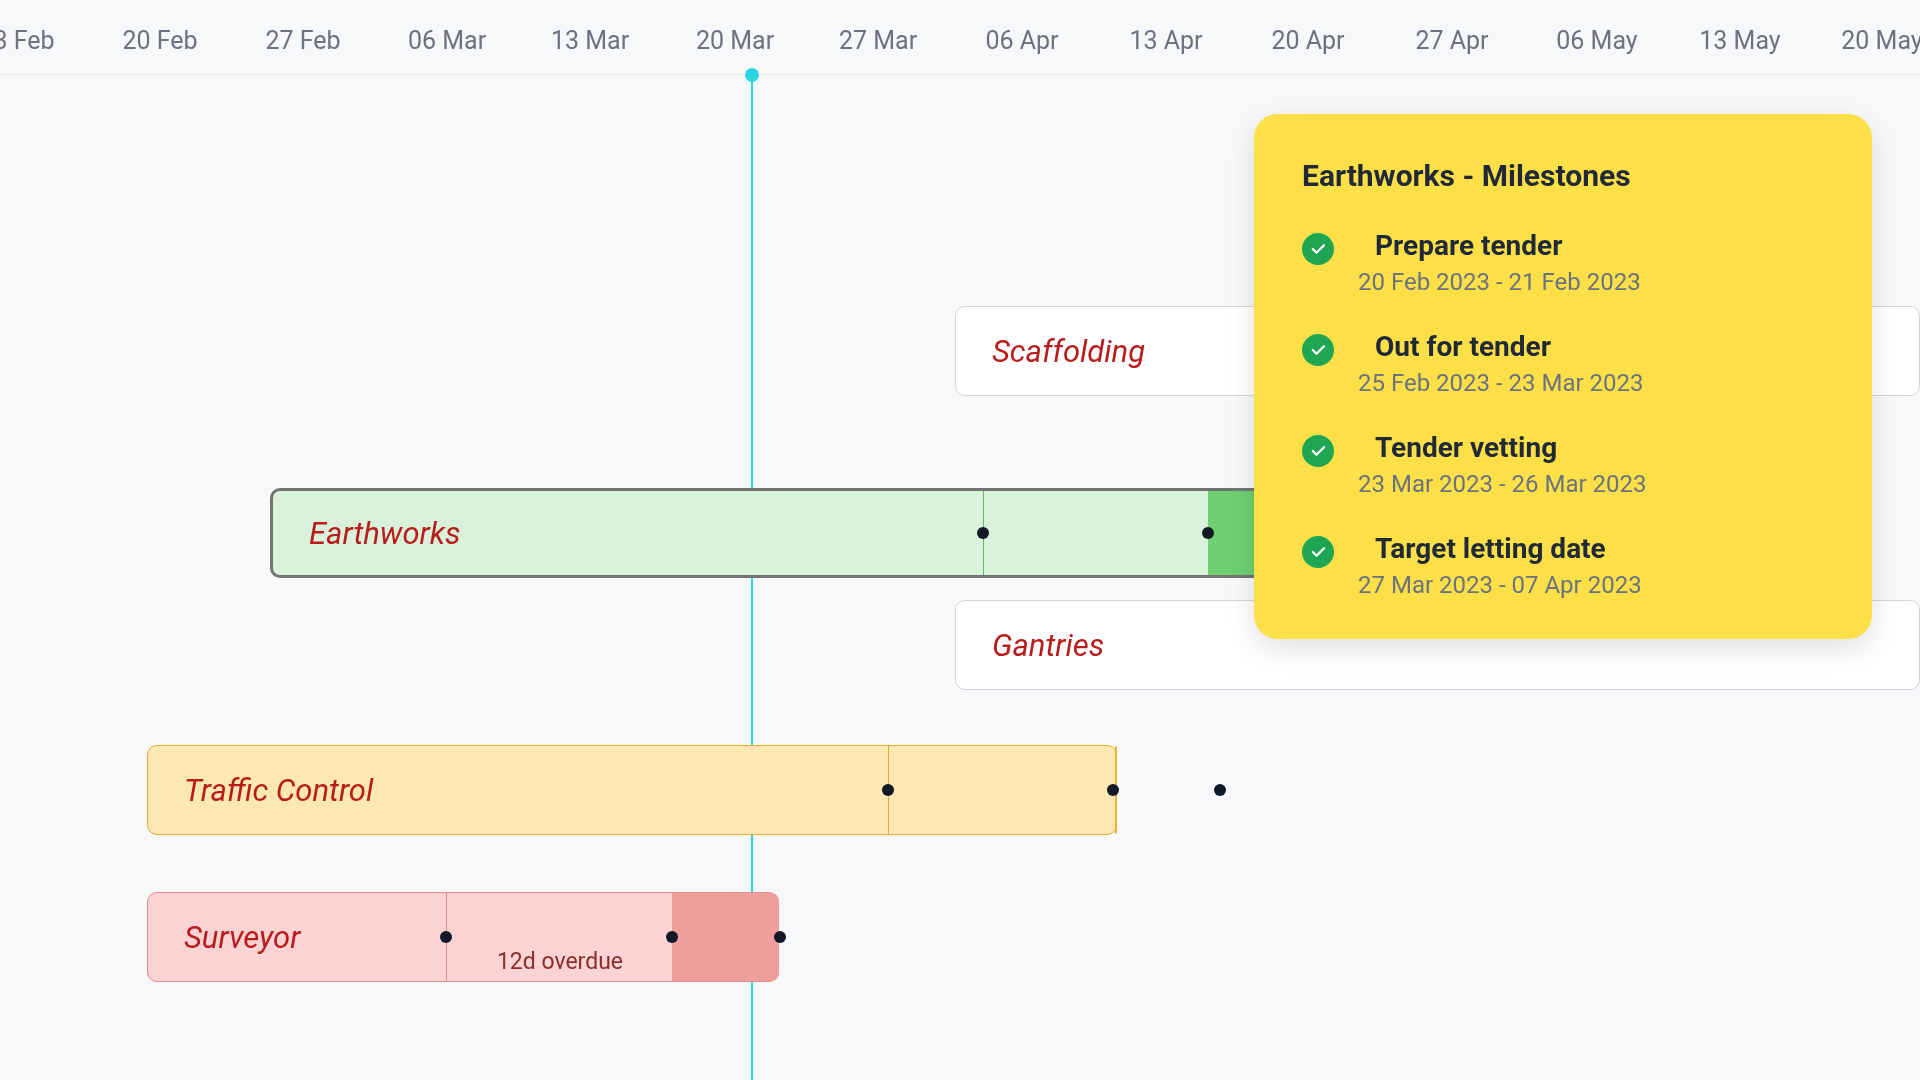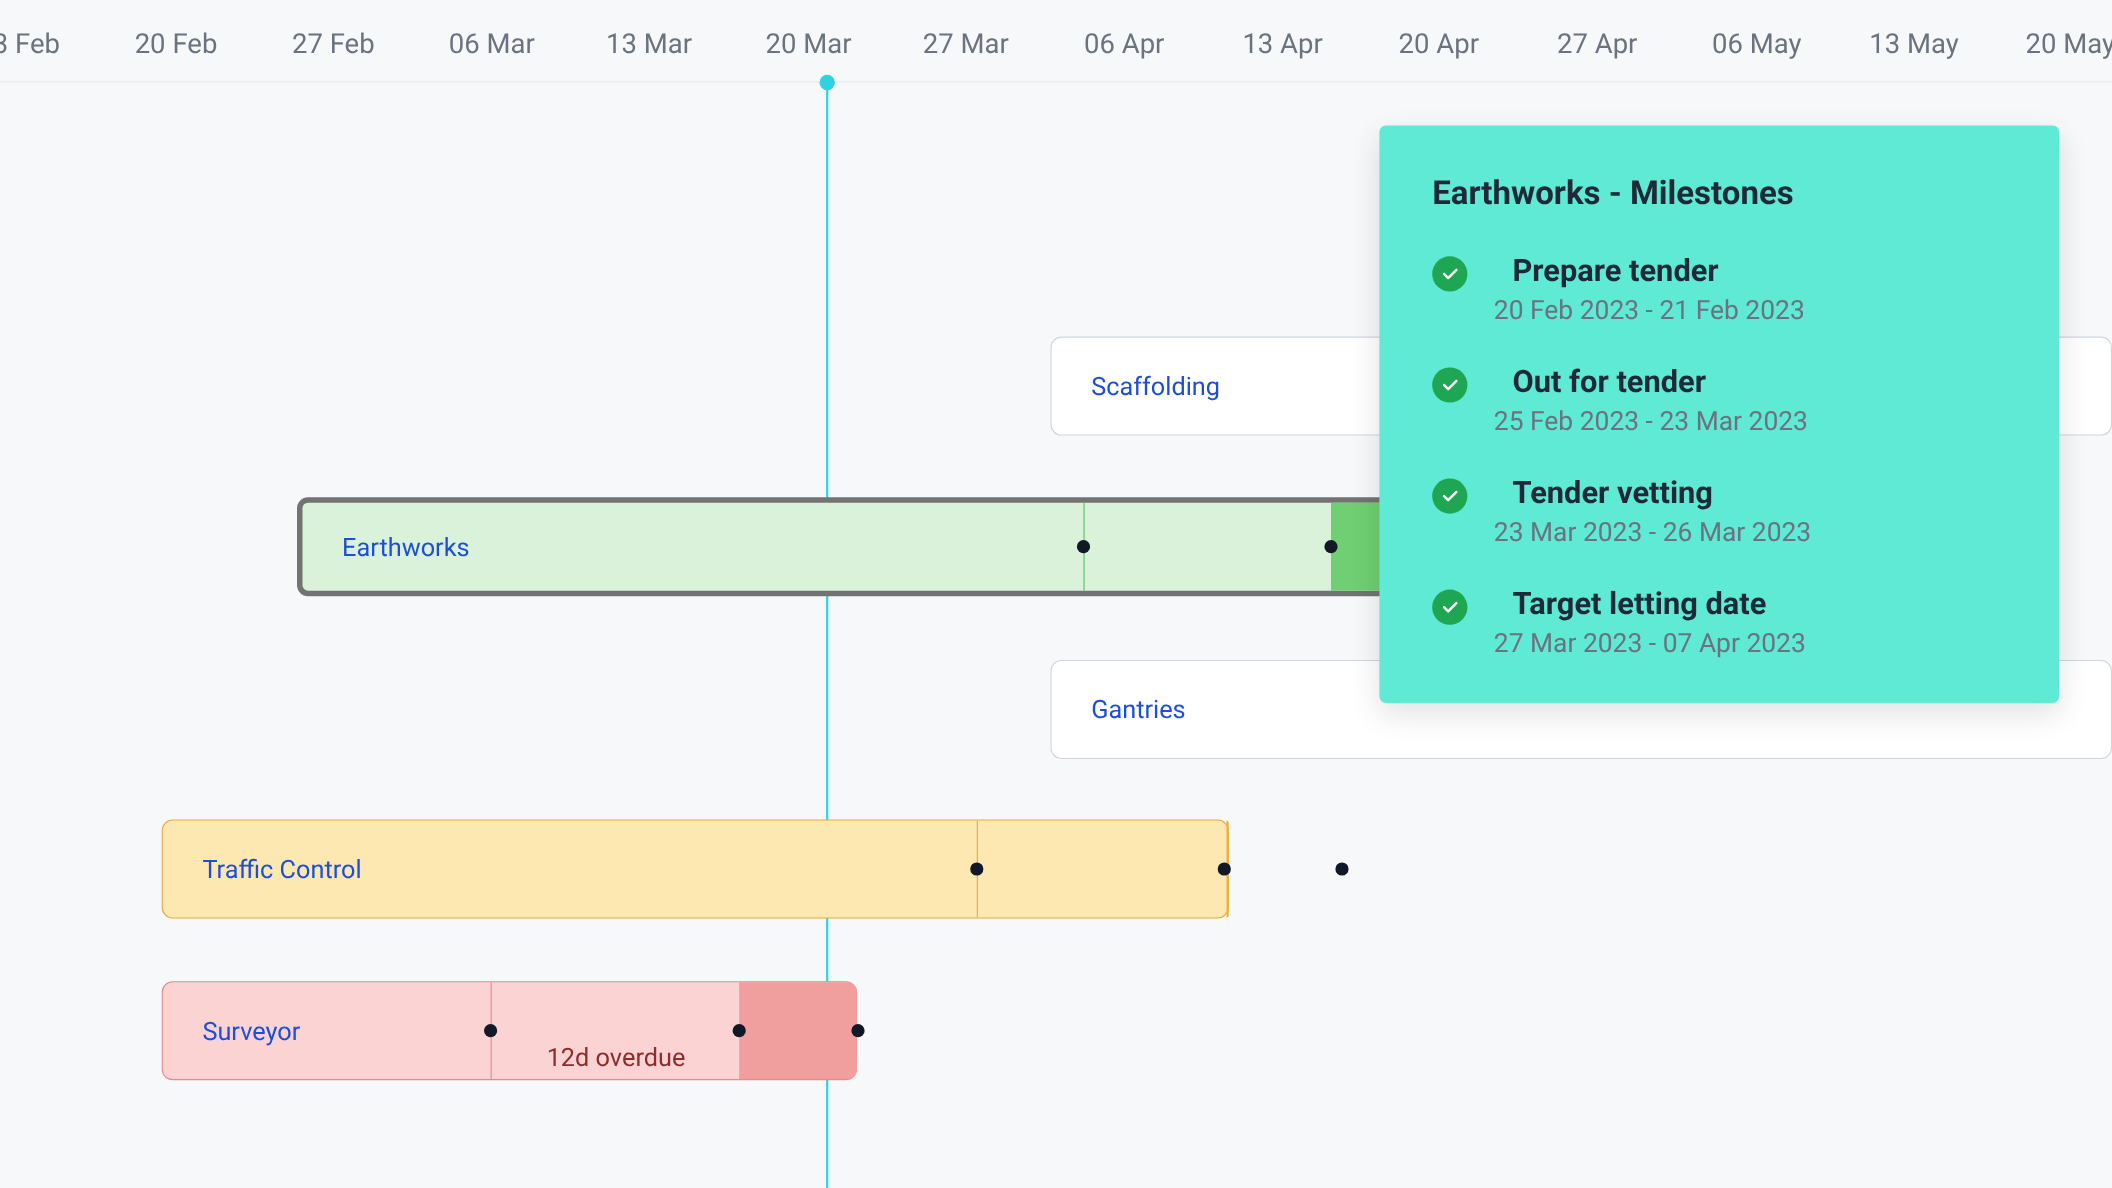--- a/index.html
+++ b/index.html
@@ -60,23 +60,24 @@
     height: 90px;
     border-radius: 10px;
     display: flex;
     align-items: center;
     cursor: pointer;
     z-index: 2;
   }
   .bar .label {
     position: absolute;
     left: 36px;
-    font-size: 23px;
-    color: #1d4ed8;
+    font-size: 31px;
+    color: #b91c1c;
     white-space: nowrap;
+    font-style: italic;
   }
   .bar .milestone-dot {
     position: absolute;
     width: 12px; height: 12px;
     border-radius: 50%;
     background: #111827;
     transform: translateX(-50%);
   }
   .bar .divider {
     position: absolute;
@@ -91,21 +92,22 @@
 
   
   .bar.white {
     background: #ffffff;
     border: 1px solid #d1d5db;
   }
 
   
   .bar.green {
     background: #d9f2d9;
-    border: 5px solid #737373;
+    border: 3px solid #737373;
+    margin-top: 36px;
   }
   .bar.green .divider { background: #5cbf60; }
   .bar.green .progress-fill { background: #6fcf72; }
 
   
   .bar.amber {
     background: #fde8b2;
     border: 1px solid #e6a93c;
   }
   .bar.amber .divider { background: #e6a93c; }
@@ -123,22 +125,22 @@
     font-size: 23px;
     color: #8a2e2e;
     white-space: nowrap;
     transform: translateX(-50%);
     margin-top: 48px;
   }
 
   
   .panel {
     position: absolute;
-    background: #5eead4;
-    border-radius: 6px;
+    background: #fde047;
+    border-radius: 24px;
     box-shadow: 0 10px 28px rgba(0,0,0,0.12);
     padding: 44px 48px 40px 48px;
     z-index: 10;
   }
   .panel-title {
     font-size: 30px;
     font-weight: 700;
     color: #1f2937;
     margin-bottom: 36px;
   }

